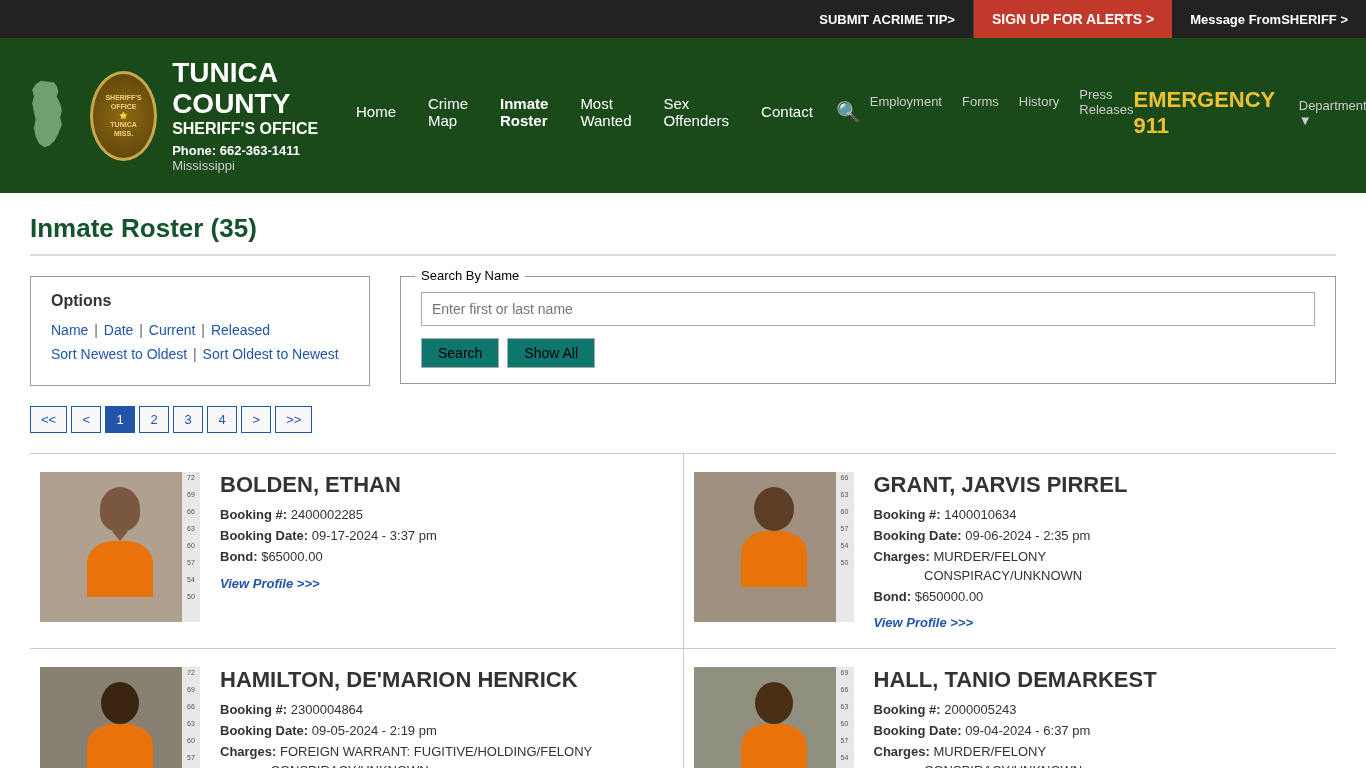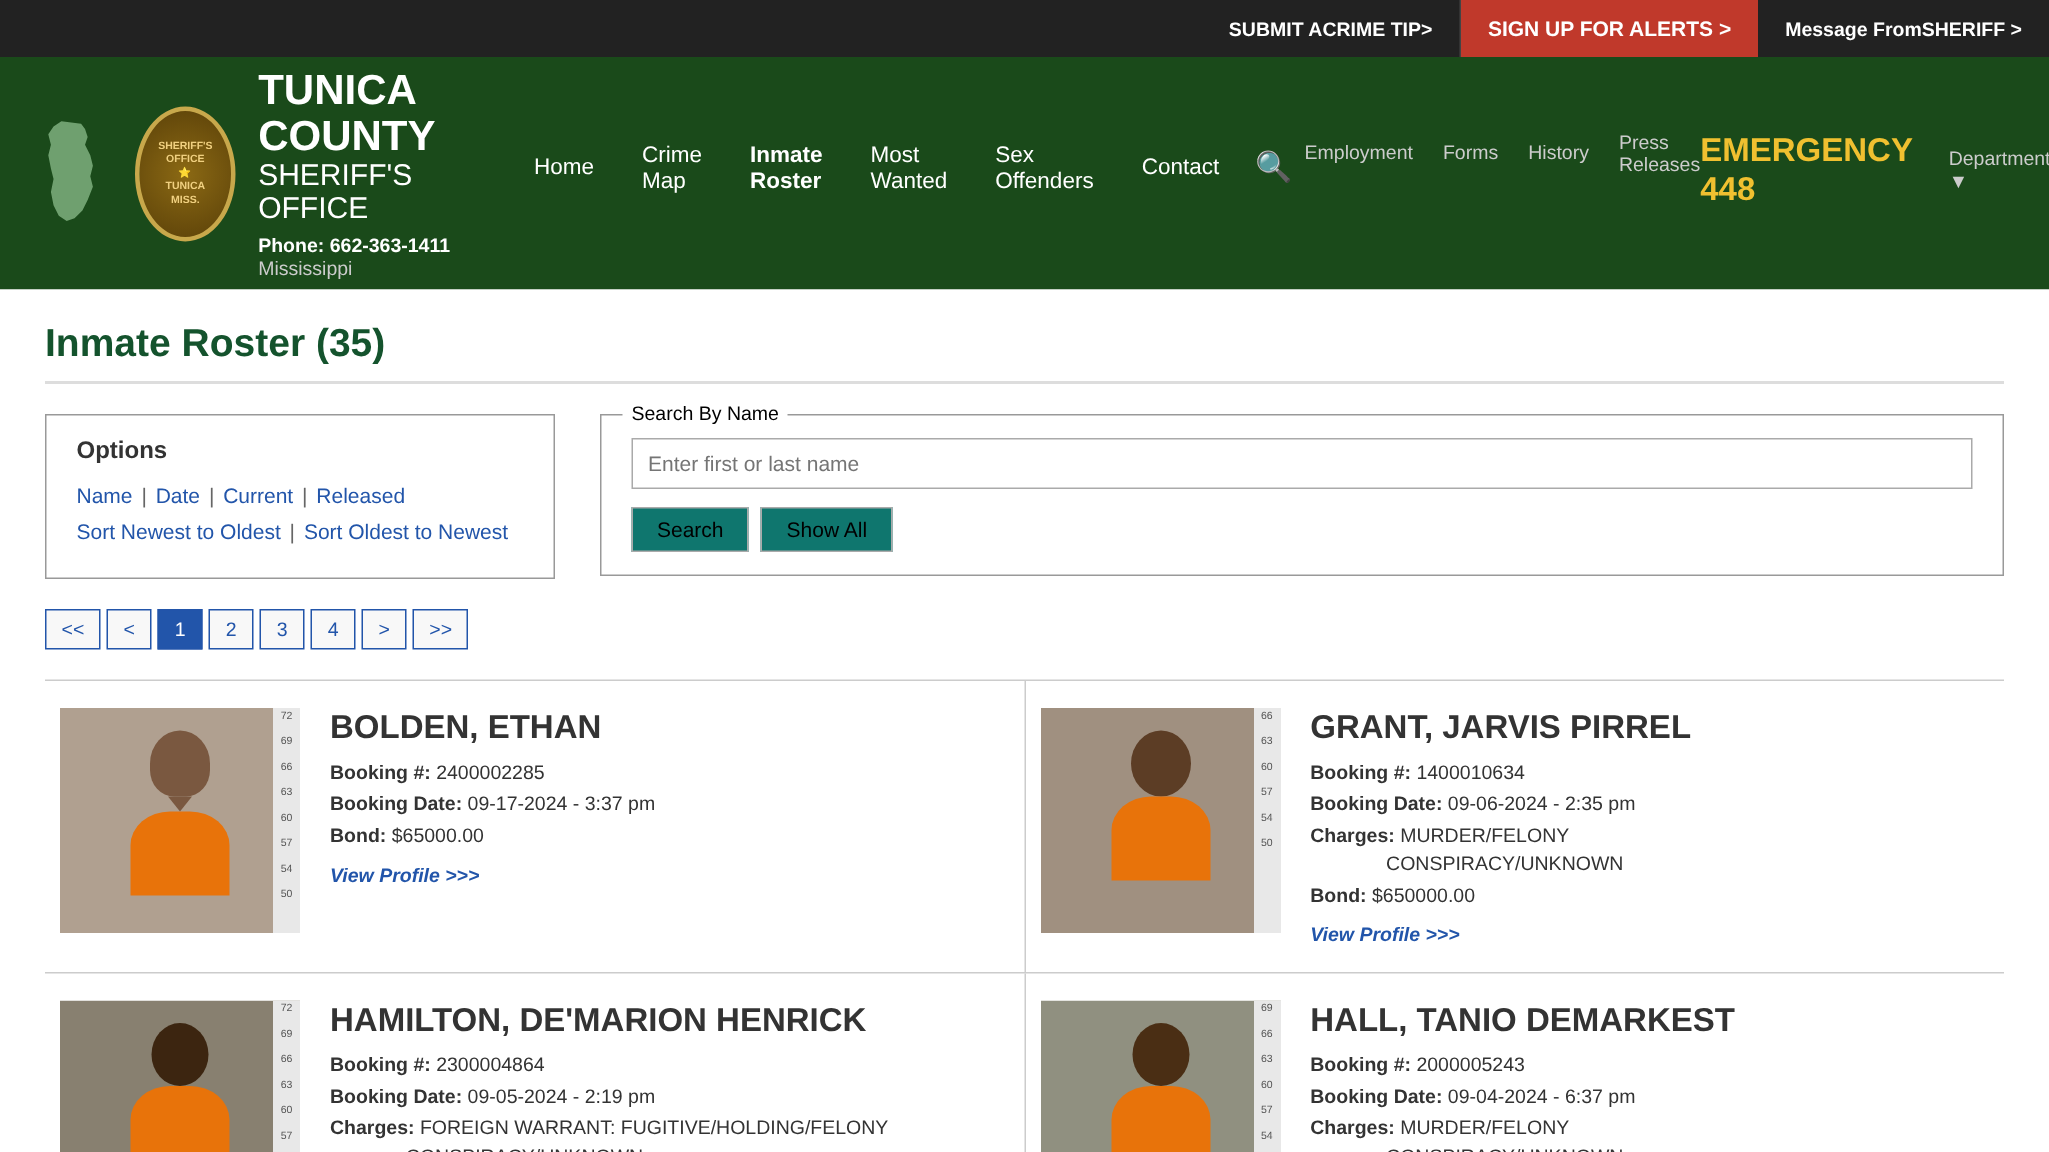--- a/index.html
+++ b/index.html
@@ -52,21 +52,21 @@
       min-height: 155px;
     }
     .header-brand {
       display: flex;
       align-items: center;
       gap: 15px;
       min-width: 320px;
     }
     .brand-text { color: #fff; }
     .brand-text .county { font-size: 28px; font-weight: 900; line-height: 1.1; text-transform: uppercase; }
-    .brand-text .sheriff { font-size: 20px; font-weight: normal; text-transform: uppercase; line-height: 1.1; }
+    .brand-text .sheriff { font-size: 16px; font-weight: bold; text-transform: uppercase; line-height: 1.1; }
     .brand-text .phone { font-size: 13px; color: #ccc; margin-top: 6px; }
     .brand-text .phone span { font-weight: bold; color: #fff; }
     .brand-text .state { font-size: 13px; color: #ccc; }
     .sheriff-badge {
       width: 90px;
       height: 90px;
       border-radius: 50%;
       background: radial-gradient(circle, #8B6914 0%, #5a4008 100%);
       border: 3px solid #c8a84b;
       display: flex;
@@ -400,21 +400,21 @@
     <div class="nav-secondary">
       <a href="#">Employment</a>
       <a href="#">Forms</a>
       <a href="#">History</a>
       <a href="#">Press Releases</a>
     </div>
 
     <div class="emergency-bar">
       <div class="emergency-text">
         <span>EMERGENCY</span>
-        <span>448</span>
+        <span>911</span>
       </div>
       <div class="nav-dropdown">
         <span>Departments</span> ▼
       </div>
       <div class="nav-dropdown">
         <span>Services</span> ▼
       </div>
       <button class="accessibility-btn">♿</button>
     </div>
   </div>

